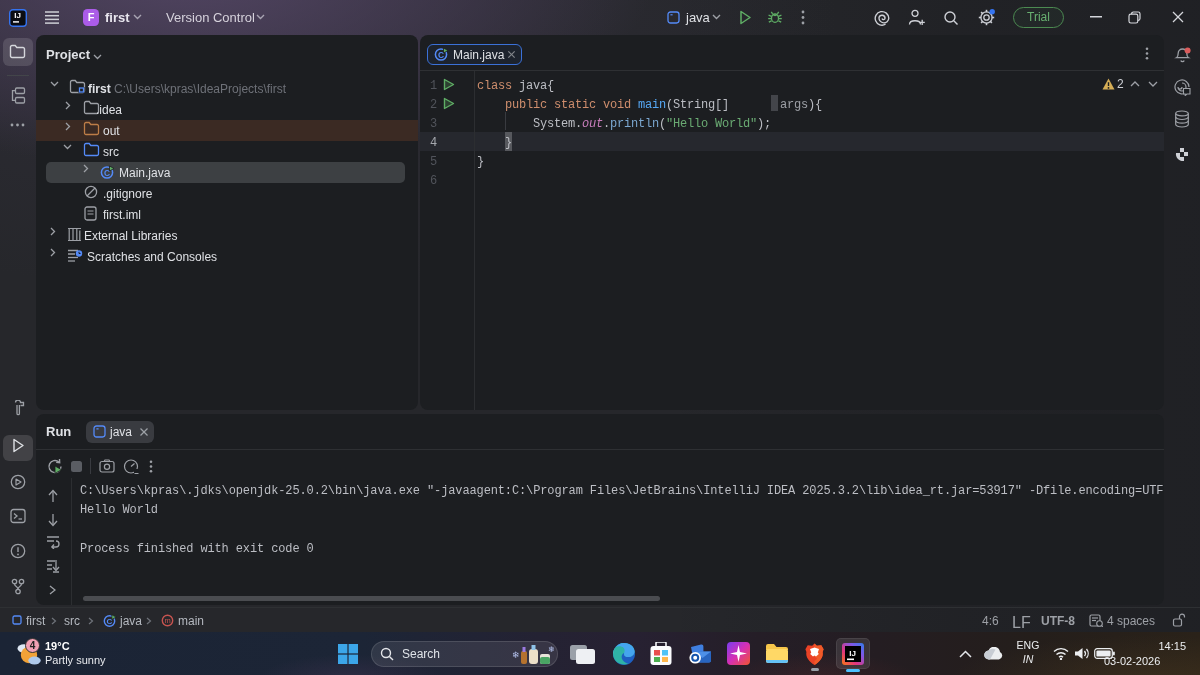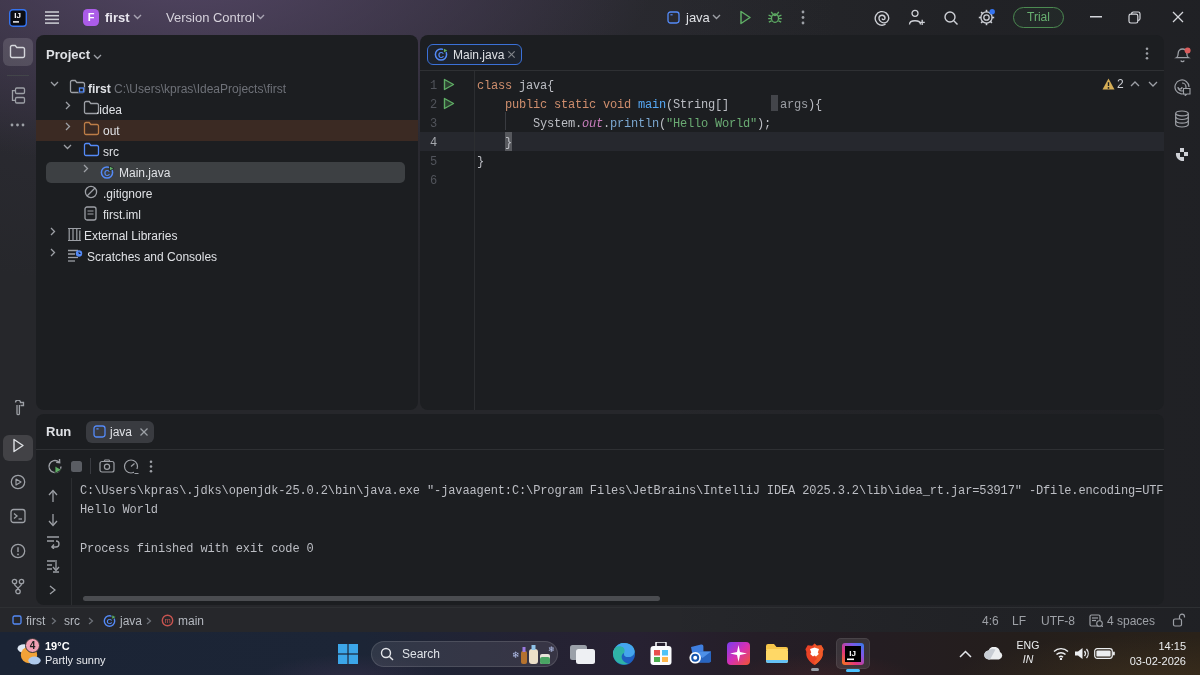--- a/index.html
+++ b/index.html
@@ -487,22 +487,22 @@
     <svg class="abs" style="left:146px;top:9px;" width="6" height="8" viewBox="0 0 6 8">
         <path d="M1 1 L4.5 4 L1 7" stroke="#6f737a" stroke-width="1.2" fill="none"></path>
       </svg>
     <svg class="abs" style="left:161px;top:6px;" width="13" height="13" viewBox="0 0 13 13">
       <circle cx="6.5" cy="6.5" r="5.2" fill="none" stroke="#c75450" stroke-width="1.4"></circle>
       <text x="6.5" y="9.3" font-family="Liberation Sans" font-size="7.5" fill="#c75450" text-anchor="middle">m</text>
     </svg>
     <div class="abs" style="left:178px;top:6px;font-size:12px;color:#b4b8bf;">main</div>
 
     <div class="abs" style="left:982px;top:6px;font-size:12px;color:#9da0a6;">4:6</div>
-    <div class="abs" style="left:1012px;top:6px;font-size:12px;color:#9da0a6;">LF</div>
-    <div class="abs" style="left:1041px;top:6px;font-size:12px;color:#9da0a6;">UTF-8</div>
+    <div class="abs" style="left:1012px;top:6px;font-size:16px;color:#9da0a6;">LF</div>
+    <div class="abs" style="left:1041px;top:6px;font-size:12px;color:#9da0a6;font-weight:bold;">UTF-8</div>
     <svg class="abs" style="left:1089px;top:6px;" width="14" height="13" viewBox="0 0 14 13">
       <g fill="none" stroke="#9da0a6" stroke-width="1.2">
         <rect x="1" y="1" width="10" height="11" rx="1.5"></rect>
         <line x1="3" y1="4" x2="9" y2="4"></line>
           <line x1="3" y1="6.5" x2="7" y2="6.5"></line>
       </g>
       <circle cx="10.5" cy="9.5" r="2.8" fill="#1b1d20" stroke="#9da0a6" stroke-width="1.1"></circle>
       <line x1="12.5" y1="11.5" x2="14" y2="13" stroke="#9da0a6" stroke-width="1.1"></line>
     </svg>
     <div class="abs" style="left:1107px;top:6px;font-size:12px;color:#9da0a6;">4 spaces</div>
@@ -644,14 +644,14 @@
   <svg class="abs" style="left:1074px;top:14px;" width="17" height="15" viewBox="0 0 17 15">
     <path d="M1 5.5 h3 L8.5 2 v11 L4 9.5 H1 z" fill="#eceef0"></path>
     <path d="M10.5 5 a4 4 0 0 1 0 5 M12.5 3 a7 7 0 0 1 0 9" fill="none" stroke="#eceef0" stroke-width="1.3"></path>
   </svg>
   <svg class="abs" style="left:1094px;top:16px;" width="21" height="11" viewBox="0 0 21 11">
     <rect x="0.7" y="0.7" width="17.6" height="9.6" rx="2.5" fill="none" stroke="#eceef0" stroke-width="1.2"></rect>
     <rect x="2.4" y="2.4" width="14.2" height="6.2" rx="1.2" fill="#eceef0"></rect>
     <rect x="19" y="3.5" width="1.8" height="4" rx="0.9" fill="#eceef0"></rect>
   </svg>
   <div class="abs" style="left:1114px;top:8px;width:72px;text-align:right;font-size:11px;color:#eceef0;">14:15</div>
-  <div class="abs" style="left:1104px;top:23px;width:82px;text-align:right;font-size:11px;color:#eceef0;">03-02-2026</div>
+  <div class="abs" style="left:1104px;top:23px;width:82px;text-align:left;font-size:11px;color:#eceef0;">03-02-2026</div>
 </div>
 
 </body></html>

